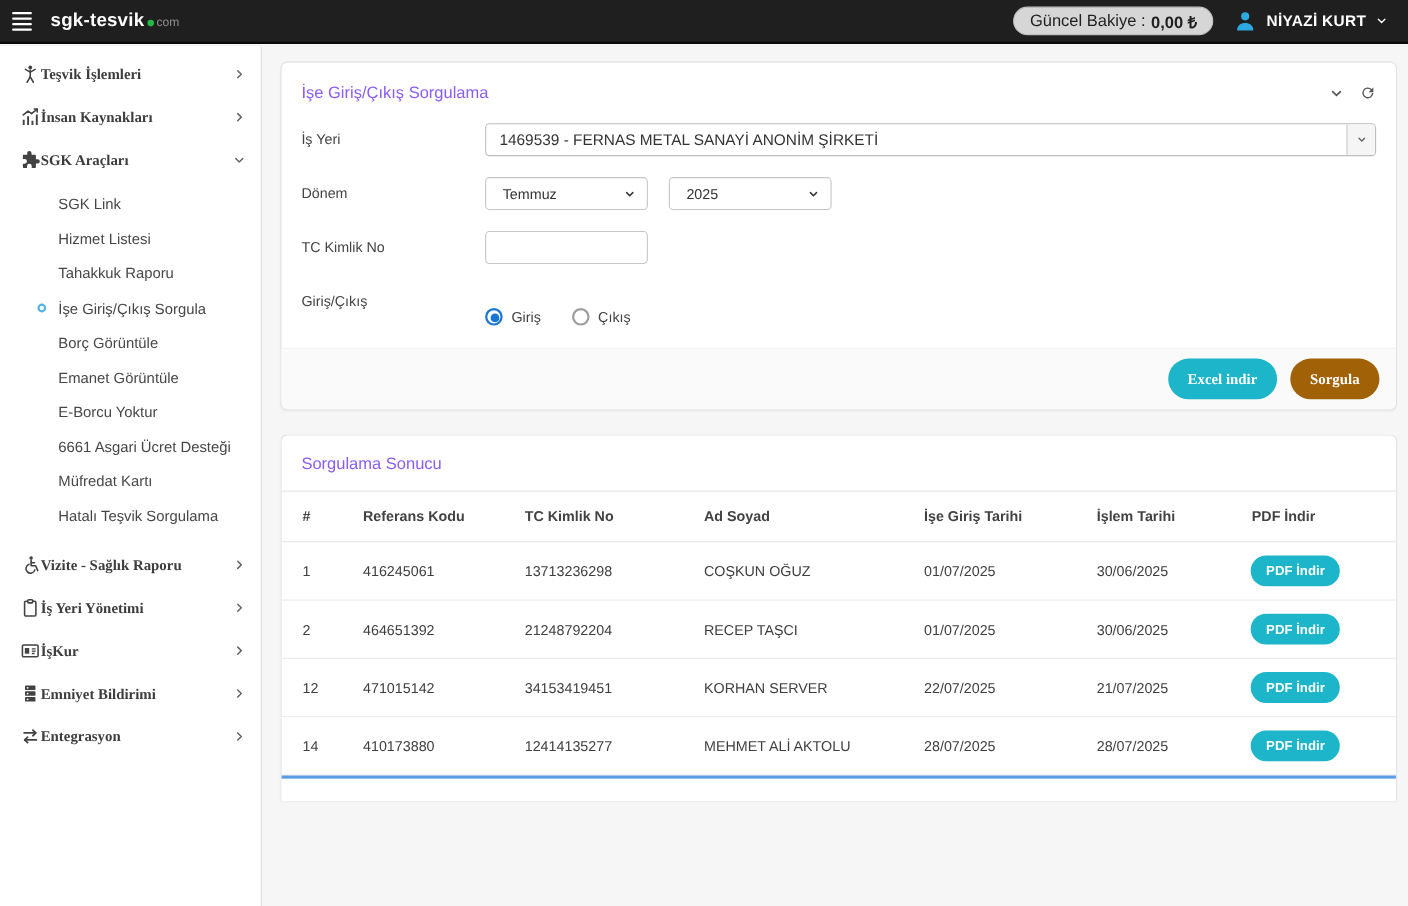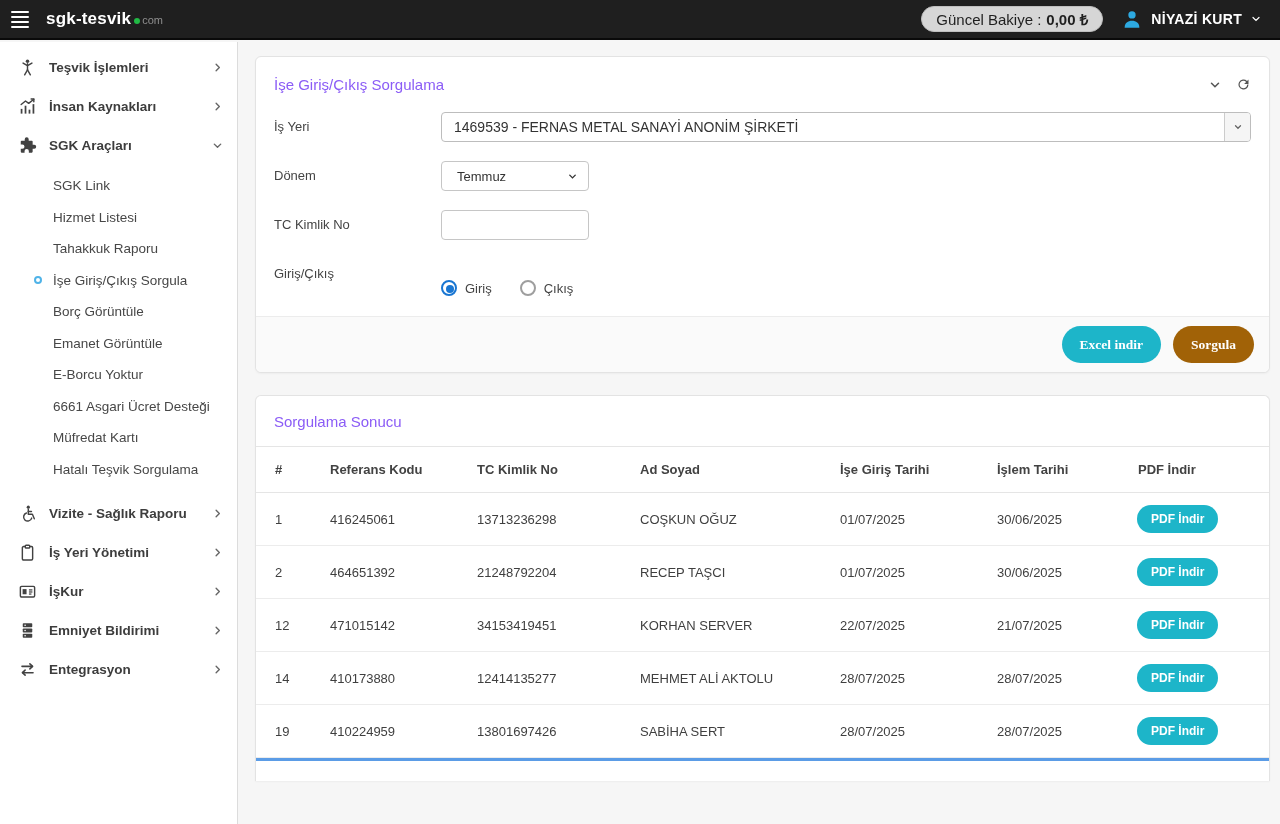--- a/index.html
+++ b/index.html
@@ -30,21 +30,21 @@
   .balance-pill b { margin-left:5px; }
   .user-menu { display:flex; align-items:center; gap:8px; cursor:pointer; }
   .user-name { color:#fff; font-weight:bold; font-size:14px; letter-spacing:.3px; }
   
   .sidebar {
     position:absolute; top:42px; left:0; bottom:0; width:238px;
     background:#fff; border-right:1px solid #dcdcdc; overflow:hidden; padding-top:6px;
   }
   .nav-item { height:39px; display:flex; align-items:center; padding:0 14px 0 17px; cursor:pointer; }
   .nav-icon { width:20px; height:20px; display:flex; align-items:center; justify-content:center; flex-shrink:0; }
-  .nav-label { margin-left:12px; font-size:13.5px; font-weight:bold; color:#3d3d3d; }
+  .nav-label { margin-left:0; font-size:13.5px; font-weight:bold; color:#3d3d3d;font-family:Liberation Serif, serif; }
   .nav-chev { margin-left:auto; display:flex; align-items:center; color:#666; }
   .nav-sub { padding:5px 0 9px; }
   .nav-subitem { height:31.5px; display:flex; align-items:center; padding-left:34px; cursor:pointer; }
   .nav-subitem .bullet { width:8px; height:8px; border-radius:50%; border:2px solid #4fb3e8; margin-right:11px; visibility:hidden; flex-shrink:0; }
   .nav-subitem.active .bullet { visibility:visible; }
   .nav-subitem .sub-label { font-size:13.5px; color:#474747; }
   
   .main { position:absolute; top:42px; left:239px; right:0; bottom:0; background:#f6f6f6; padding:14px 10px 0 16px; overflow:hidden; }
   .card { background:#fff; border:1px solid #e3e3e3; border-radius:6px; box-shadow:0 1px 2px rgba(0,0,0,.04); }
   .card-header { display:flex; align-items:center; padding:19px 18px 15px; }
@@ -355,20 +355,28 @@
             <svg width="10" height="10" viewBox="0 0 24 24" fill="none" stroke="#666" stroke-width="3" stroke-linecap="round">
                 <polyline points="6 9 12 15 18 9"></polyline>
               </svg>
           </span>
         </div>
       </div>
       <div class="form-row">
         <label class="form-label">Dönem</label>
         <div class="selectbox">
           <span>Temmuz</span>
+          <span class="sel-chev">
+            <svg width="11" height="11" viewBox="0 0 24 24" fill="none" stroke="#333" stroke-width="3" stroke-linecap="round">
+                <polyline points="6 9 12 15 18 9"></polyline>
+              </svg>
+          </span>
+        </div>
+        <div class="selectbox" style="margin-left:19px">
+          <span>2025</span>
           <span class="sel-chev">
             <svg width="11" height="11" viewBox="0 0 24 24" fill="none" stroke="#333" stroke-width="3" stroke-linecap="round">
                 <polyline points="6 9 12 15 18 9"></polyline>
               </svg>
           </span>
         </div>
       </div>
       <div class="form-row">
         <label class="form-label">TC Kimlik No</label>
         <input class="textinput" type="text" value="" style="">
@@ -448,28 +456,19 @@
   </tr>
           <tr>
     <td>14</td>
     <td>410173880</td>
     <td>12414135277</td>
     <td>MEHMET ALİ AKTOLU</td>
     <td>28/07/2025</td>
     <td>28/07/2025</td>
     <td><button class="pdf-btn">PDF İndir</button></td>
   </tr>
-          <tr>
-    <td>19</td>
-    <td>410224959</td>
-    <td>13801697426</td>
-    <td>SABİHA SERT</td>
-    <td>28/07/2025</td>
-    <td>28/07/2025</td>
-    <td><button class="pdf-btn">PDF İndir</button></td>
-  </tr>
         </tbody>
     </table>
     <div class="scroll-line"></div>
     <div class="after-line"></div>
   </div>
 
 </div>
 
 </body></html>

